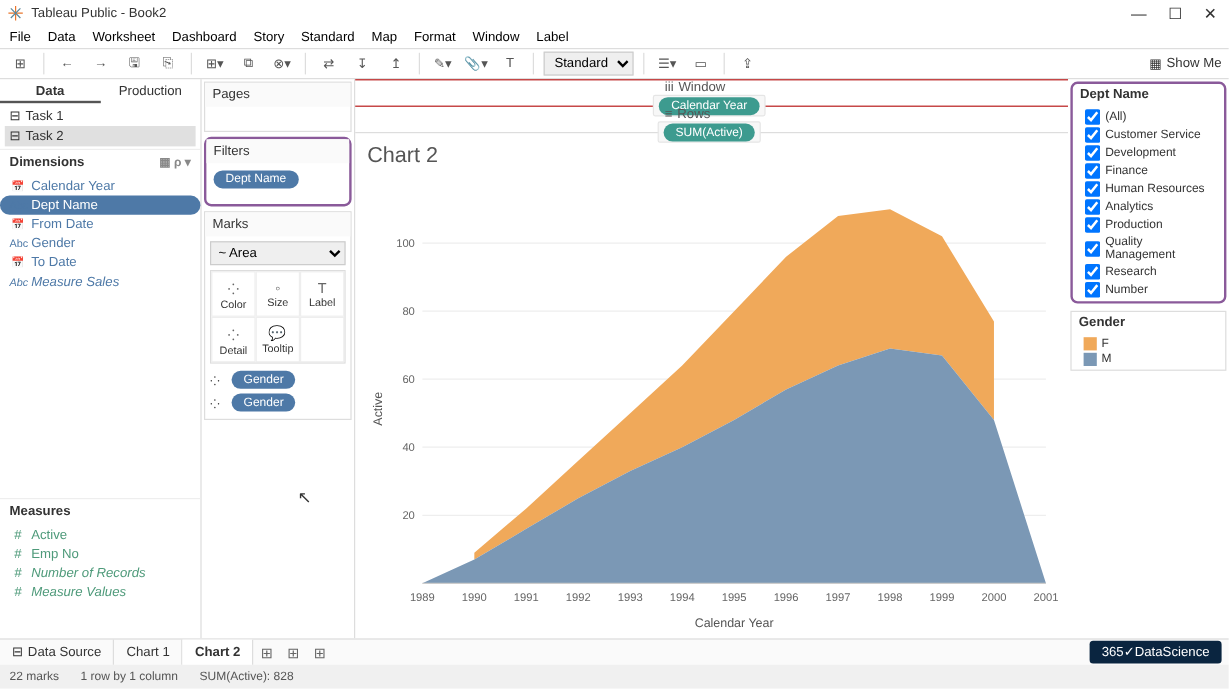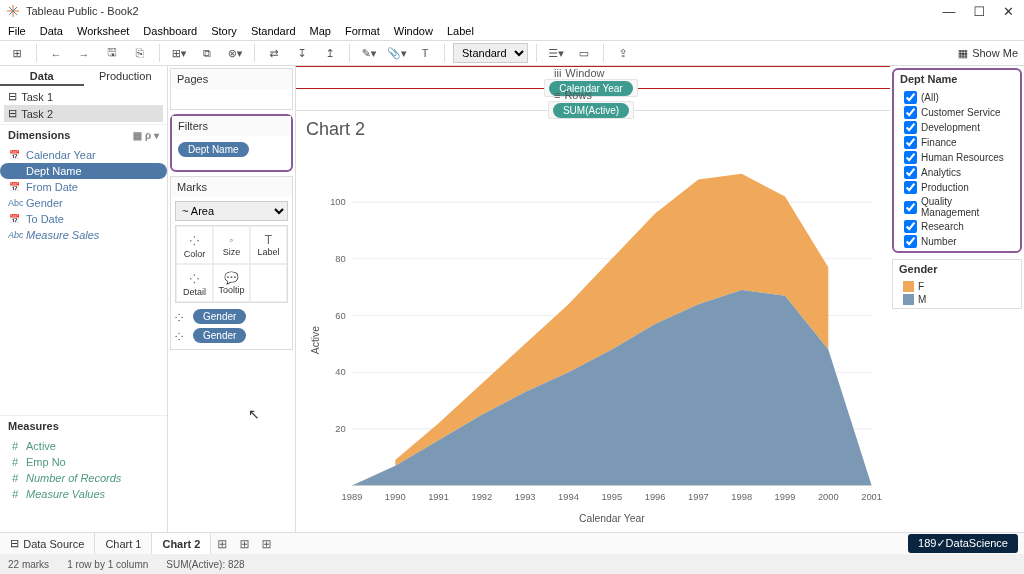--- a/index.html
+++ b/index.html
@@ -384,21 +384,21 @@
 <div class="bottombar">
   <div class="btmtab">
       <span>⊟</span>
       <span>Data Source</span>
     </div>
   <div class="btmtab">Chart 1</div>
   <div class="btmtab active">Chart 2</div>
   <span class="addbtn">⊞</span>
   <span class="addbtn">⊞</span>
   <span class="addbtn">⊞</span>
-  <div class="brand">189✓DataScience</div>
+  <div class="brand">365✓DataScience</div>
 </div>
 
 <div class="statusbar">
   <span>22 marks</span>
   <span>1 row by 1 column</span>
   <span>SUM(Active): 828</span>
 </div>
 
 <div class="cursor">↖</div>
 

